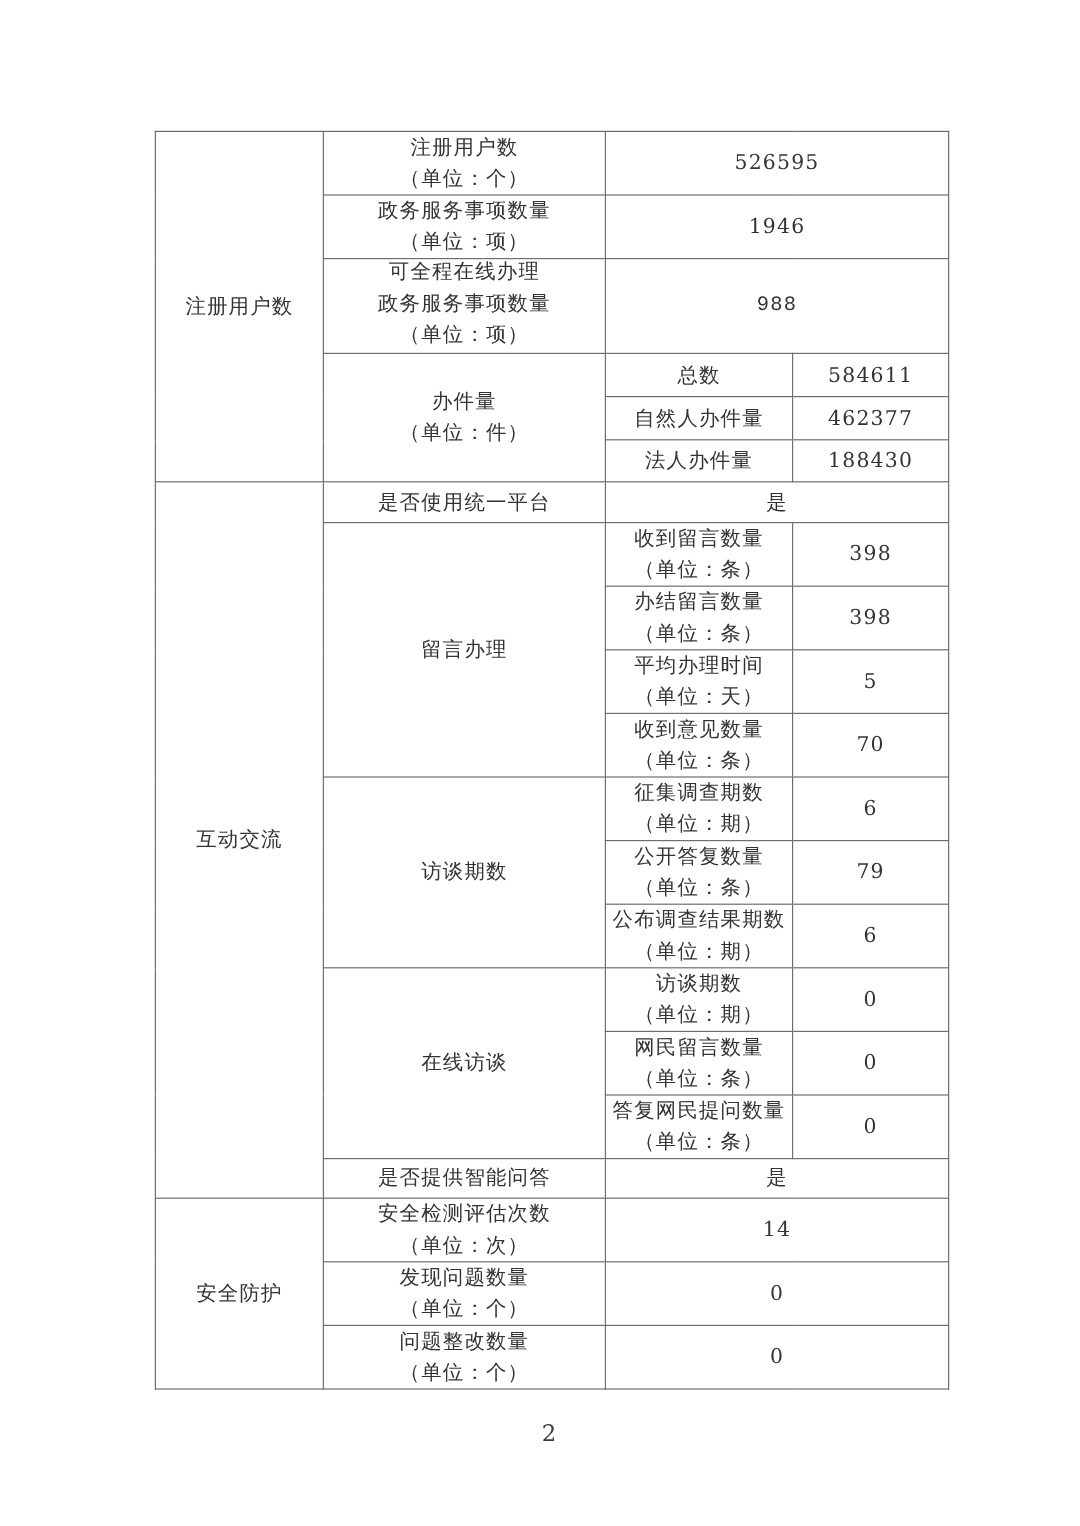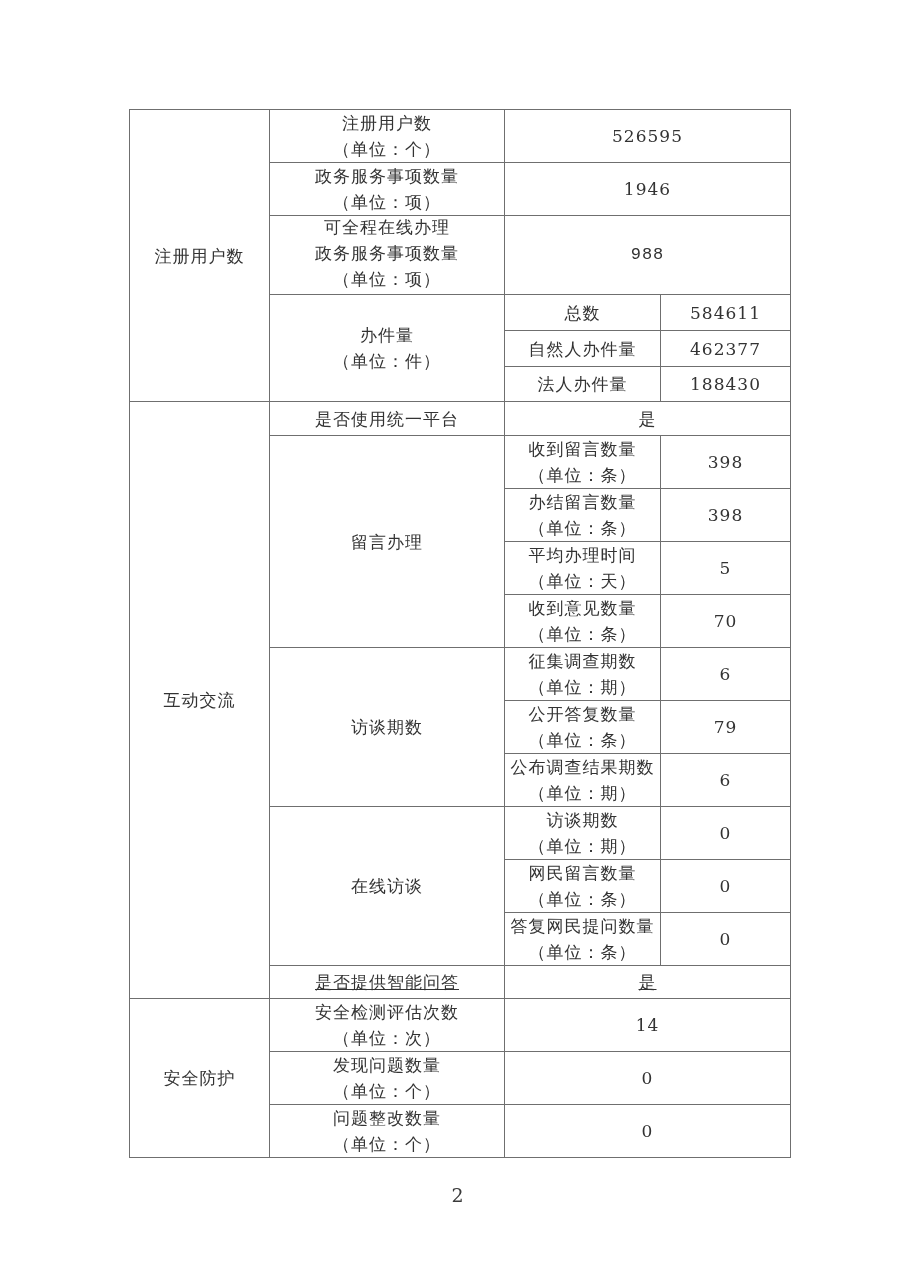--- a/index.html
+++ b/index.html
@@ -42,21 +42,21 @@
   col.c4 { width: 130px; }
 
   td.cat-top { vertical-align: top; padding-top: 7px; }
 
   tr.h74 { height: 74px; font-family: Liberation Mono, monospace; }
   tr.h53 { height: 53px; }
   tr.h52 { height: 52px; }
   tr.h36 { height: 36px; }
   tr.h35 { height: 35px; }
   tr.h34 { height: 34px; }
-  tr.h33 { height: 33px; text-decoration: underline; }
+  tr.h33 { height: 33px; }
 
   .page-number {
     position: absolute;
     left: 0;
     top: 1184px;
     width: 915px;
     text-align: center;
     font-size: 19px;
     color: #3a3a3a;
   }

